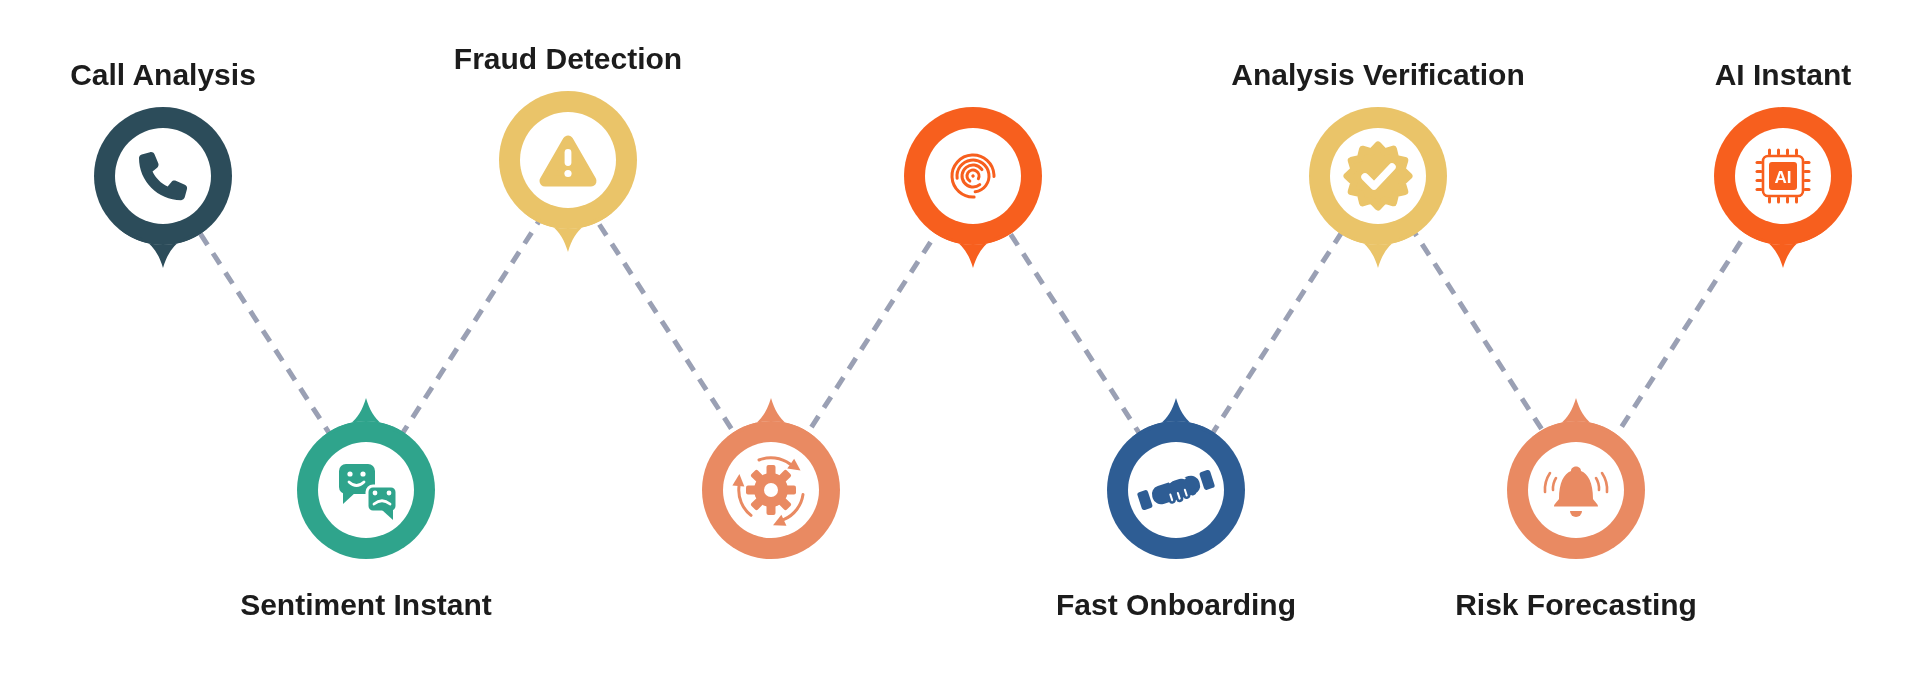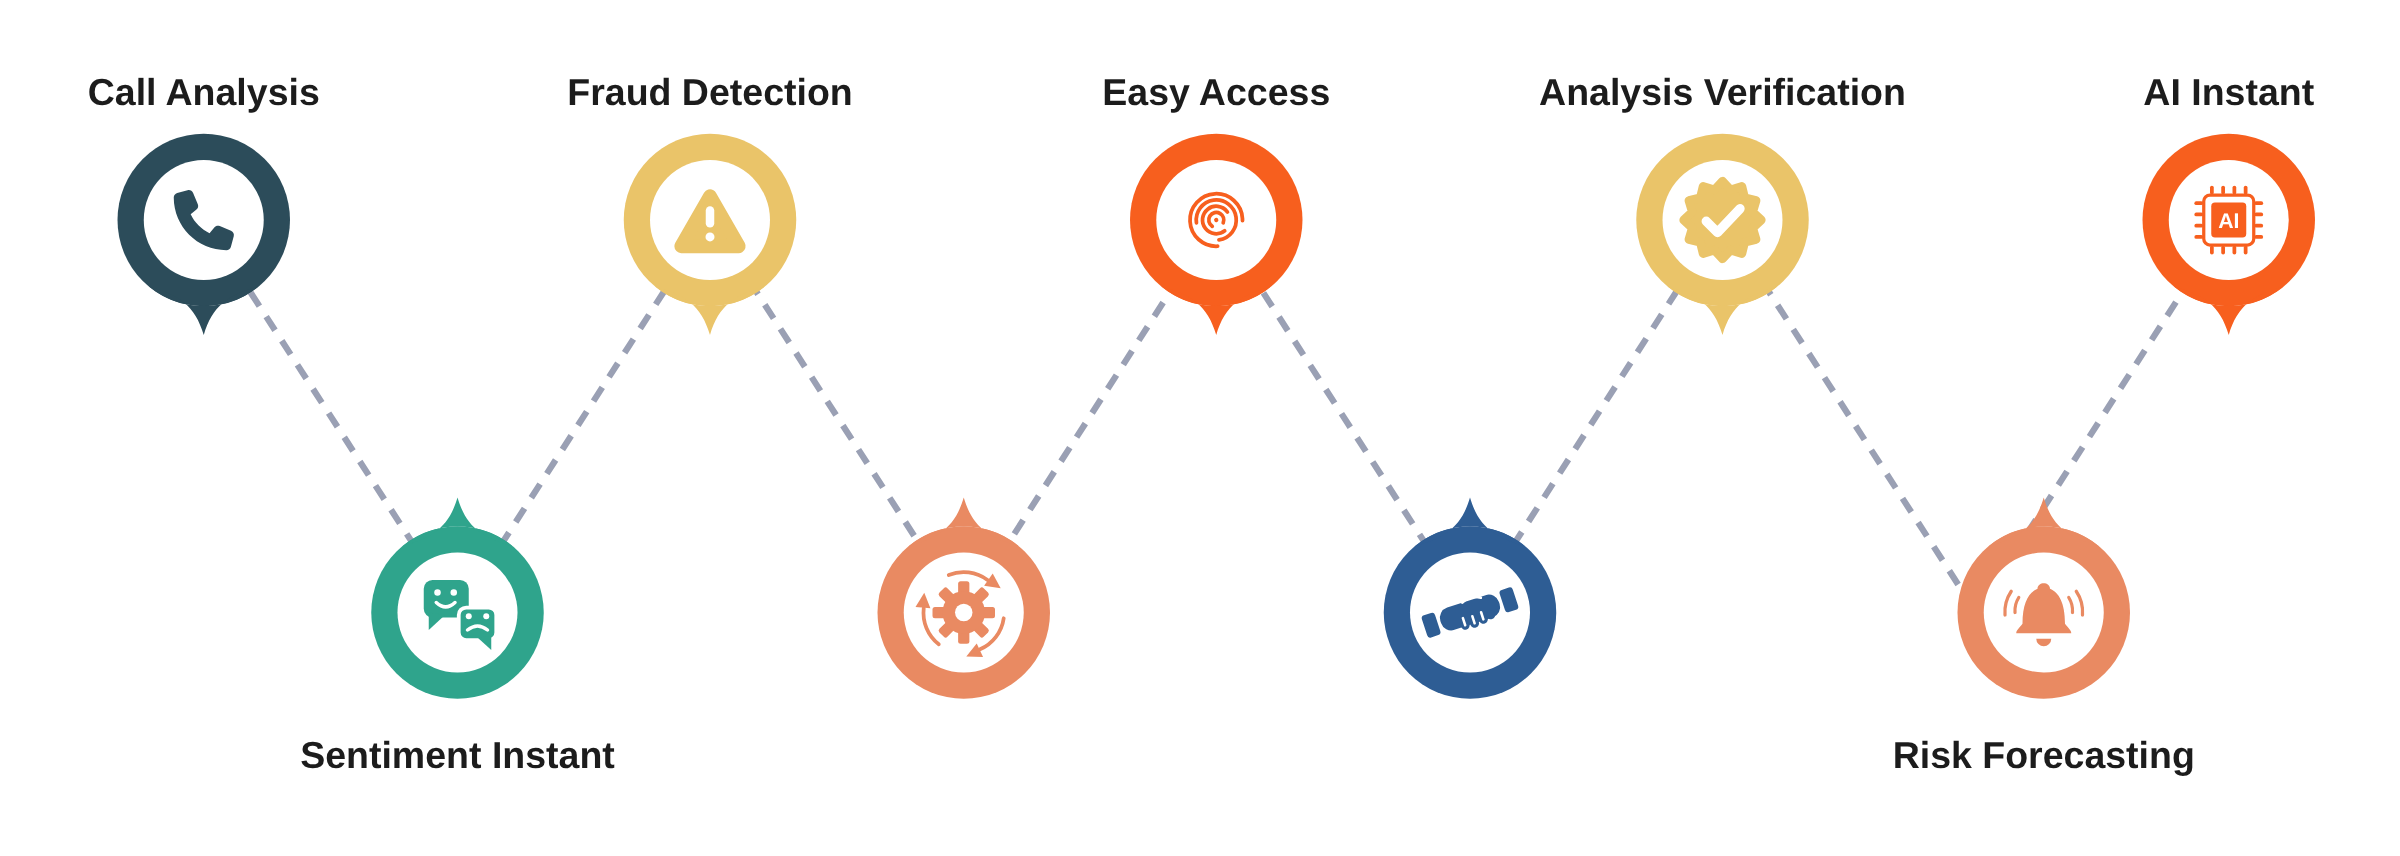--- a/index.html
+++ b/index.html
@@ -52,21 +52,21 @@
         <path d="M-17,-8 Q-9.5,-1 -2,-8" stroke="#ffffff" stroke-width="2.8" fill="none" stroke-linecap="round"></path>
         <rect x="1" y="-4" width="30" height="26" rx="6" fill="currentColor" stroke="#ffffff" stroke-width="3"></rect>
         <path d="M27,19 L27,30 L16,20 Z" fill="currentColor"></path>
         <circle cx="9" cy="3" r="2.4" fill="#ffffff"></circle>
         <circle cx="23" cy="3" r="2.4" fill="#ffffff"></circle>
         <path d="M8,14 Q16,7.5 24,14" stroke="#ffffff" stroke-width="2.8" fill="none" stroke-linecap="round"></path>
       </g>
     </svg>
   </div>
 
-  <div class="node top" style="left: 552px; top: 96px; color: rgb(234, 196, 105);">
+  <div class="node top" style="left: 552px; top: 80px; color: rgb(234, 196, 105);">
     <div class="node-label">Fraud Detection</div>
     <svg class="pin" viewBox="0 0 160 180">
       <circle cx="80" cy="80" r="69" fill="currentColor"></circle>
       <path d="M36,133 C60,140 73,148 80,172 C87,148 100,140 124,133 A69,69 0 0,1 36,133 Z" fill="currentColor"></path>
       <circle cx="80" cy="80" r="48" fill="#ffffff"></circle>
       <g transform="translate(80,82)">
         <path d="M0,-21 L23,19 L-23,19 Z" fill="currentColor" stroke="currentColor" stroke-width="11" stroke-linejoin="round"></path>
         <rect x="-3.4" y="-13" width="6.8" height="17" rx="3.4" fill="#ffffff"></rect>
         <circle cx="0" cy="11.5" r="3.6" fill="#ffffff"></circle>
       </g>
@@ -101,36 +101,36 @@
         </g>
         <g transform="rotate(240)">
           <path d="M-12,-30 A32,32 0 0,1 19,-26" fill="none" stroke="currentColor" stroke-width="3" stroke-linecap="round"></path>
           <polygon points="0,-8 6,4 -6,4" transform="translate(23,-24) rotate(125)" fill="currentColor"></polygon>
         </g>
       </g>
     </svg>
   </div>
 
   <div class="node top" style="left: 957px; top: 96px; color: rgb(247, 95, 30);">
-    <div class="node-label">Easy Access</div>
     <svg class="pin" viewBox="0 0 160 180">
       <circle cx="80" cy="80" r="69" fill="currentColor"></circle>
       <path d="M36,133 C60,140 73,148 80,172 C87,148 100,140 124,133 A69,69 0 0,1 36,133 Z" fill="currentColor"></path>
       <circle cx="80" cy="80" r="48" fill="#ffffff"></circle>
       <g transform="translate(80,80) rotate(-28)" fill="none" stroke="currentColor" stroke-width="3" stroke-linecap="round">
         <circle r="21" stroke-dasharray="100 32" transform="rotate(115)"></circle>
         <circle r="16" stroke-dasharray="75 26" transform="rotate(200)"></circle>
         <circle r="11" stroke-dasharray="52 18" transform="rotate(80)"></circle>
         <circle r="6" stroke-dasharray="27 11" transform="rotate(150)"></circle>
         <circle r="1.7" fill="currentColor" stroke="none"></circle>
       </g>
     </svg>
   </div>
 
   <div class="node bottom" style="left: 1160px; top: 390px; color: rgb(46, 93, 148);">
+    <div class="node-label">Fast Onboarding</div>
     <svg class="pin" viewBox="0 0 160 180">
       <circle cx="80" cy="100" r="69" fill="currentColor"></circle>
       <path d="M36,47 C60,40 73,32 80,8 C87,32 100,40 124,47 A69,69 0 0,0 36,47 Z" fill="currentColor"></path>
       <circle cx="80" cy="100" r="48" fill="#ffffff"></circle>
       <g transform="translate(80,100) rotate(-18) scale(0.85)">
         <rect x="-45" y="-11" width="13" height="22" rx="3" fill="currentColor"></rect>
         <rect x="-29" y="-11" width="58" height="22" rx="10" fill="currentColor"></rect>
         <rect x="32" y="-11" width="13" height="22" rx="3" fill="currentColor"></rect>
         <circle cx="-8" cy="10" r="4.2" fill="currentColor"></circle>
         <circle cx="1" cy="11" r="4.2" fill="currentColor"></circle>
@@ -152,21 +152,21 @@
       <circle cx="80" cy="80" r="69" fill="currentColor"></circle>
       <path d="M36,133 C60,140 73,148 80,172 C87,148 100,140 124,133 A69,69 0 0,1 36,133 Z" fill="currentColor"></path>
       <circle cx="80" cy="80" r="48" fill="#ffffff"></circle>
       <g transform="translate(80,80)">
         <polygon fill="currentColor" stroke="currentColor" stroke-width="7" stroke-linejoin="round" points="31,0 24.1,6.5 26.8,15.5 17.7,17.7 15.5,26.8 6.5,24.1 0,31 -6.5,24.1 -15.5,26.8 -17.7,17.7 -26.8,15.5 -24.1,6.5 -31,0 -24.1,-6.5 -26.8,-15.5 -17.7,-17.7 -15.5,-26.8 -6.5,-24.1 0,-31 6.5,-24.1 15.5,-26.8 17.7,-17.7 26.8,-15.5 24.1,-6.5"></polygon>
         <polyline points="-13,1 -4,10 14,-9" fill="none" stroke="#ffffff" stroke-width="7.5" stroke-linecap="round" stroke-linejoin="round"></polyline>
       </g>
     </svg>
   </div>
 
-  <div class="node bottom" style="left: 1619px; top: 390px; color: rgb(233, 138, 98);">
+  <div class="node bottom" style="left: 1560px; top: 390px; color: rgb(233, 138, 98);">
     <div class="node-label">Risk Forecasting</div>
     <svg class="pin" viewBox="0 0 160 180">
       <circle cx="80" cy="100" r="69" fill="currentColor"></circle>
       <path d="M36,47 C60,40 73,32 80,8 C87,32 100,40 124,47 A69,69 0 0,0 36,47 Z" fill="currentColor"></path>
       <circle cx="80" cy="100" r="48" fill="#ffffff"></circle>
       <g transform="translate(80,98)">
         <path d="M-17,11 C-17,-6 -12,-14 -5,-17 C-5,-23 5,-23 5,-17 C12,-14 17,-6 17,11 C19.5,14.5 22,16 22,18.5 L-22,18.5 C-22,16 -19.5,14.5 -17,11 Z" fill="currentColor"></path>
         <path d="M-6,23 A6,6 0 0,0 6,23 Z" fill="currentColor"></path>
         <g fill="none" stroke="currentColor" stroke-width="2.6" stroke-linecap="round">
           <path d="M-26,-15 A30,30 0 0,0 -31,4"></path>

